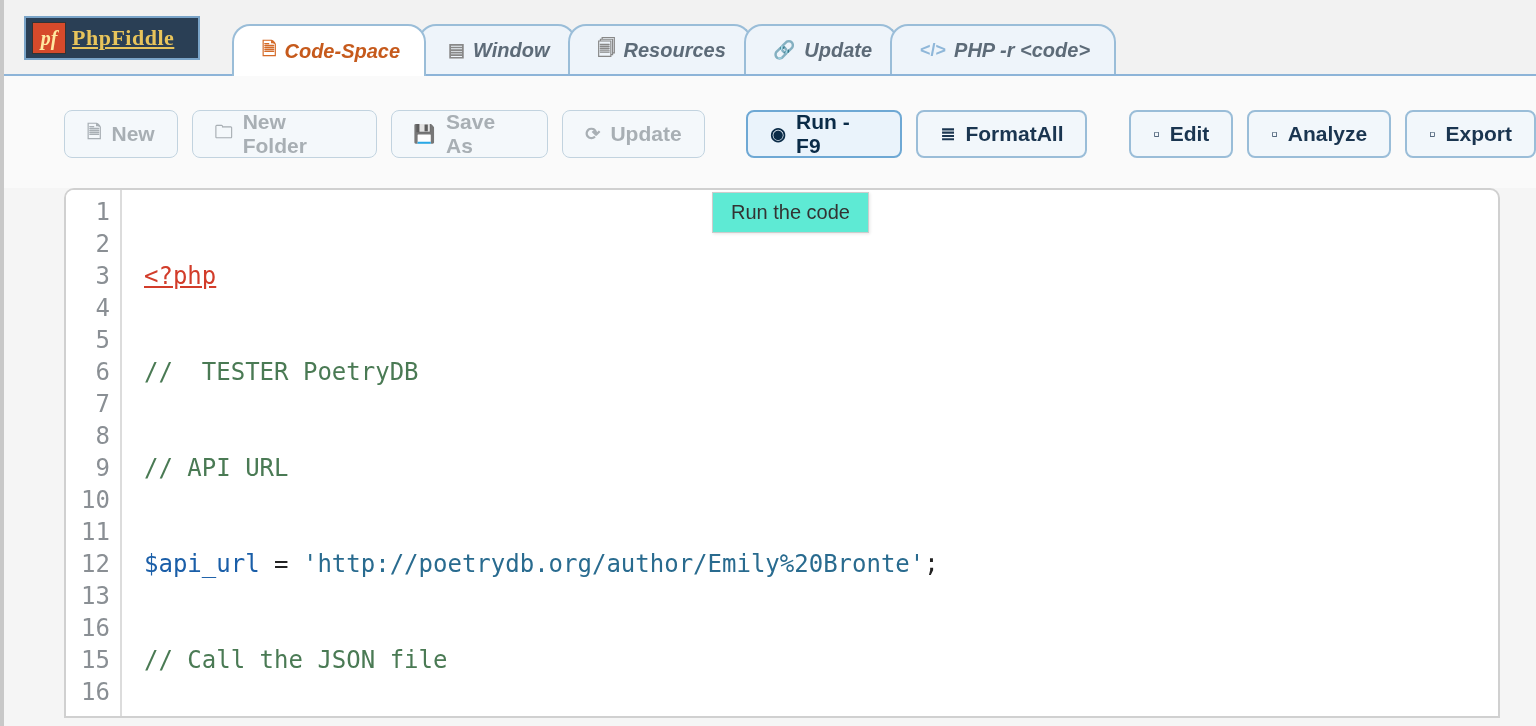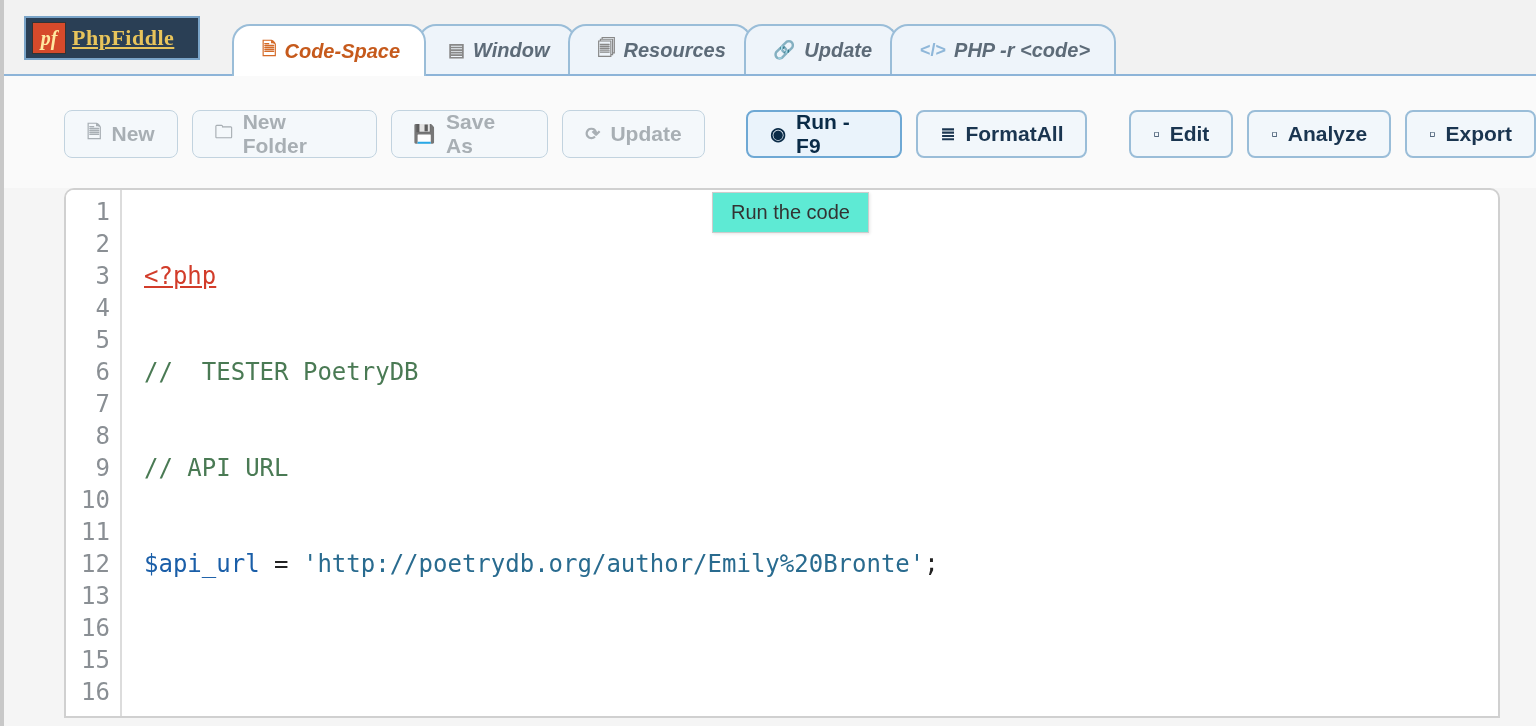--- a/index.html
+++ b/index.html
@@ -277,20 +277,21 @@
         <div>13</div>
           <div>16</div>
           <div>15</div>
           <div>16</div>
       </div>
       <div class="lines">
         <div><span class="t-tag">&lt;?php</span></div>
         <div><span class="t-com">//  TESTER PoetryDB</span></div>
         <div><span class="t-com">// API URL</span></div>
         <div><span class="t-var">$api_url</span><span class="t-pun"> = </span><span class="t-str">'http://poetrydb.org/author/Emily%20Bronte'</span><span class="t-pun">;</span></div>
+        <div><span class="t-com">// Call the JSON file</span></div>
         
         
         
         
         
         
         
         
         
         

